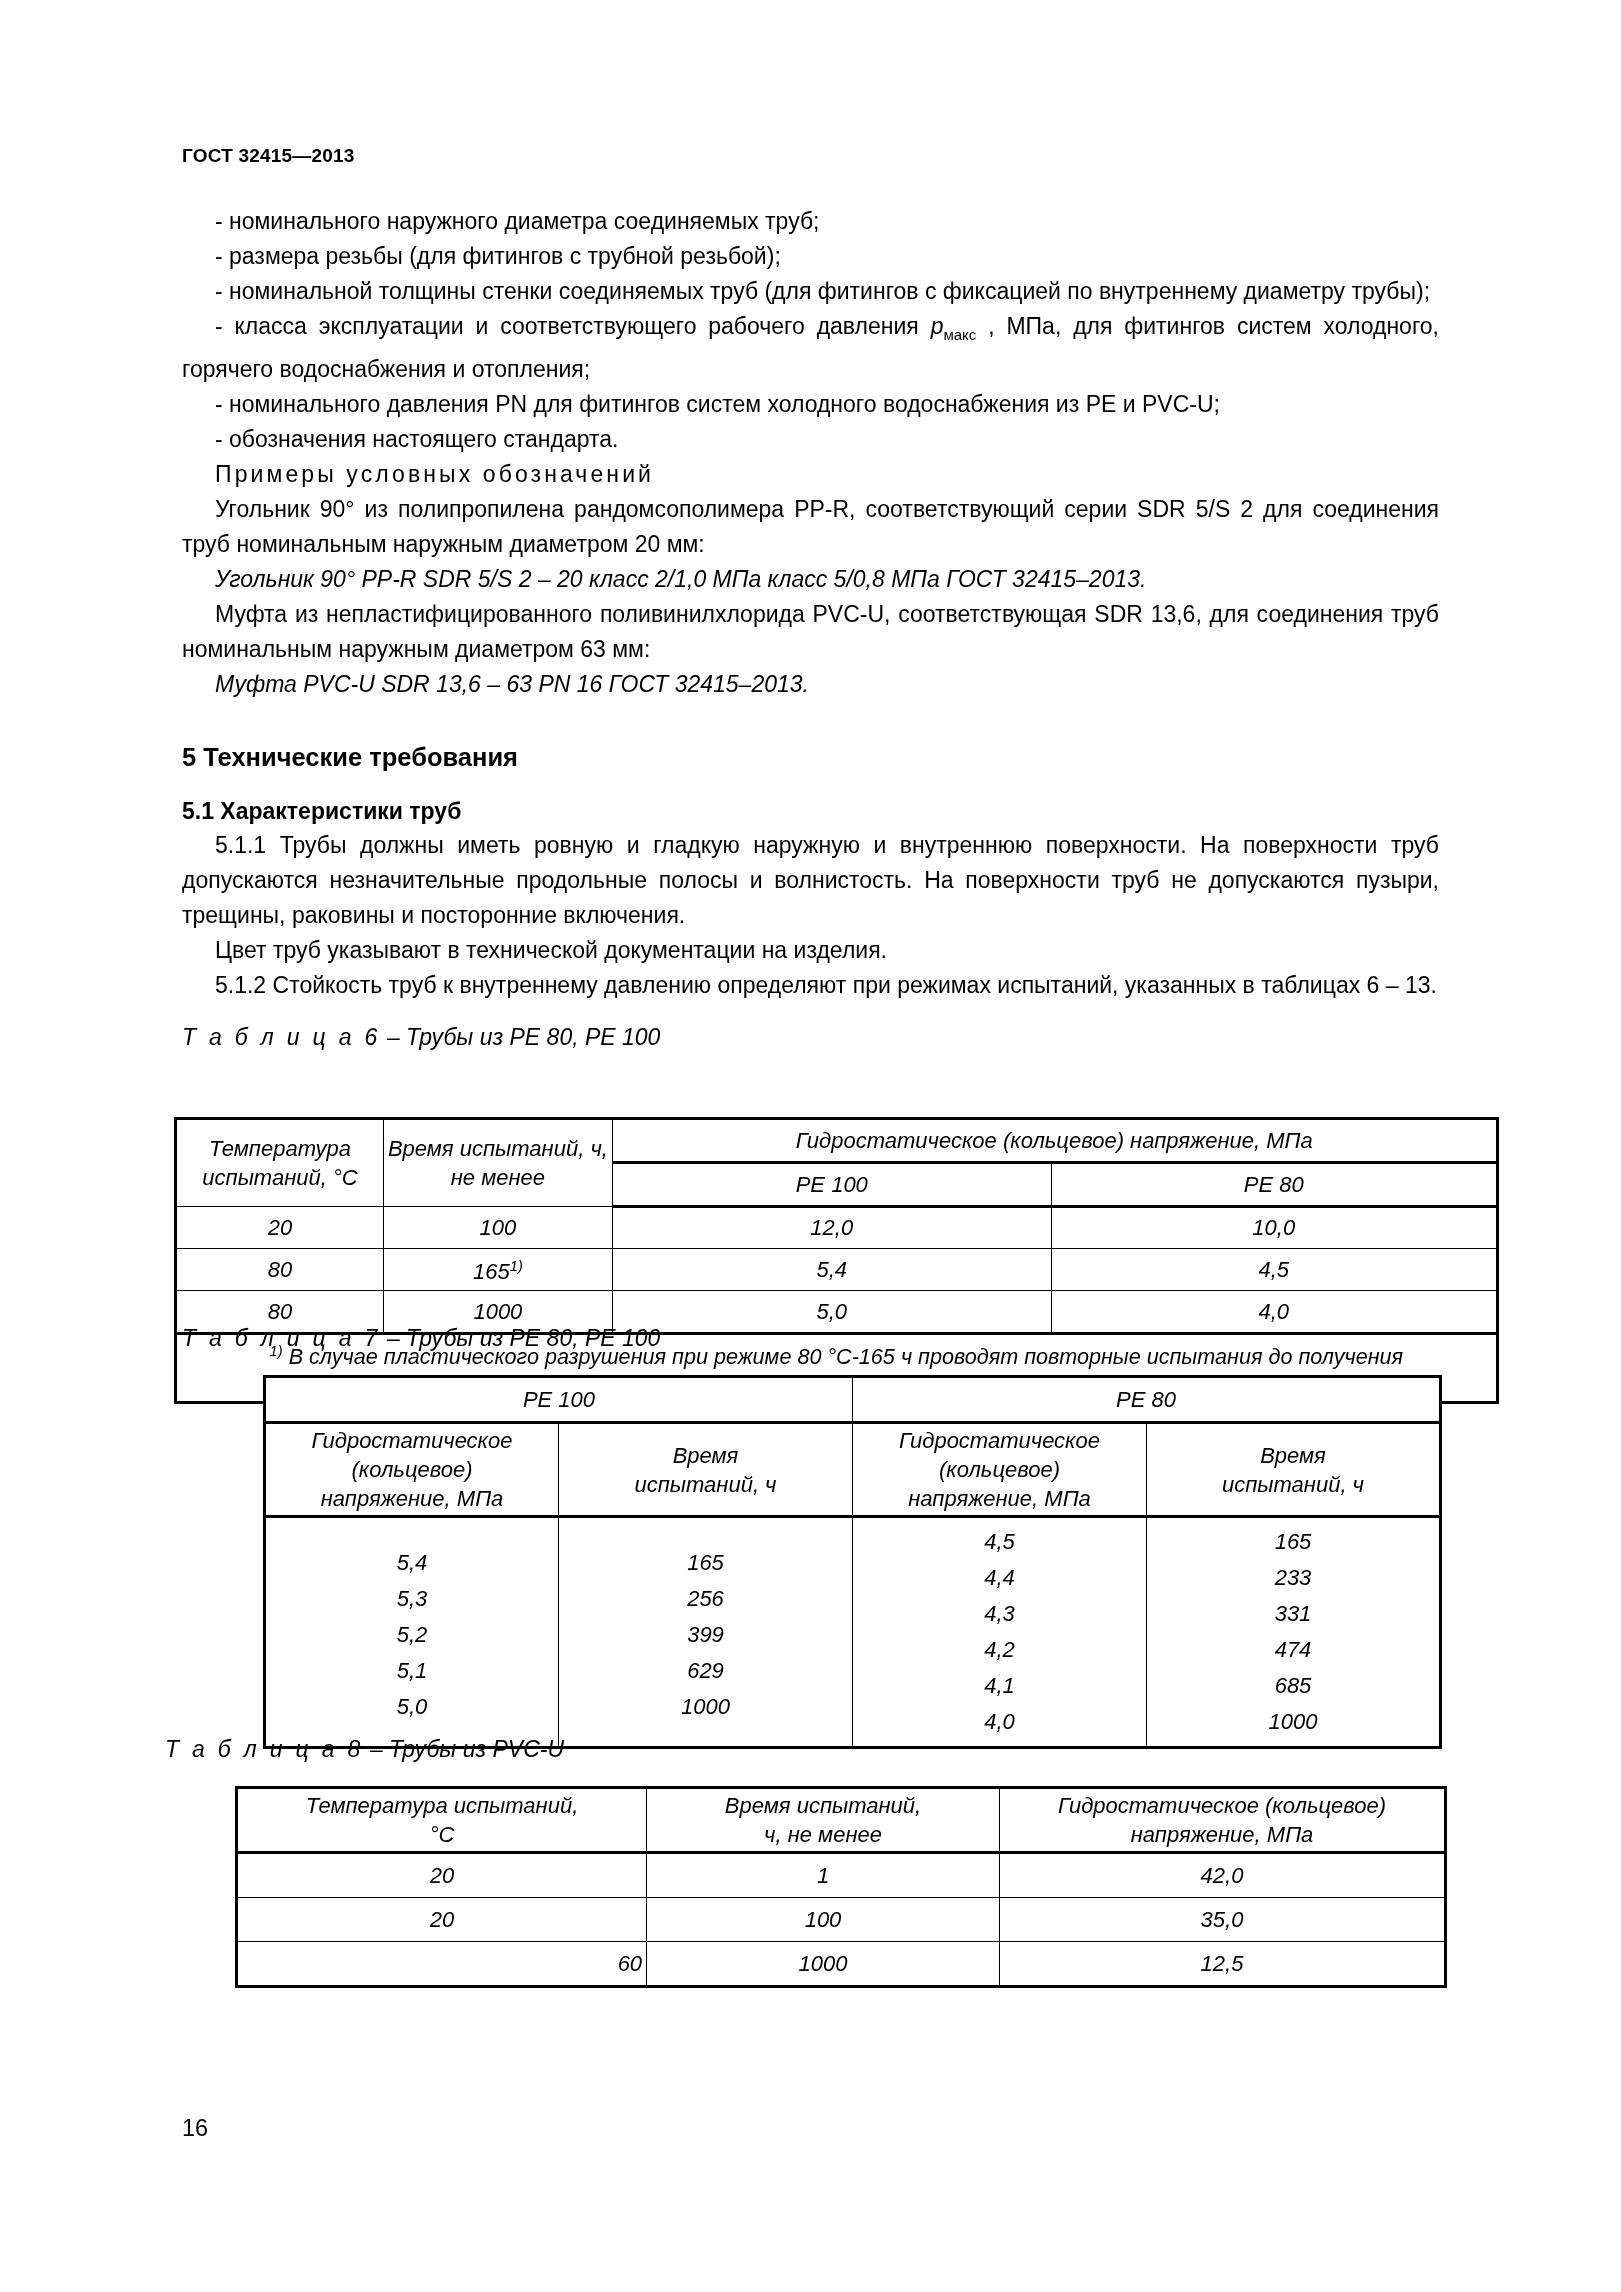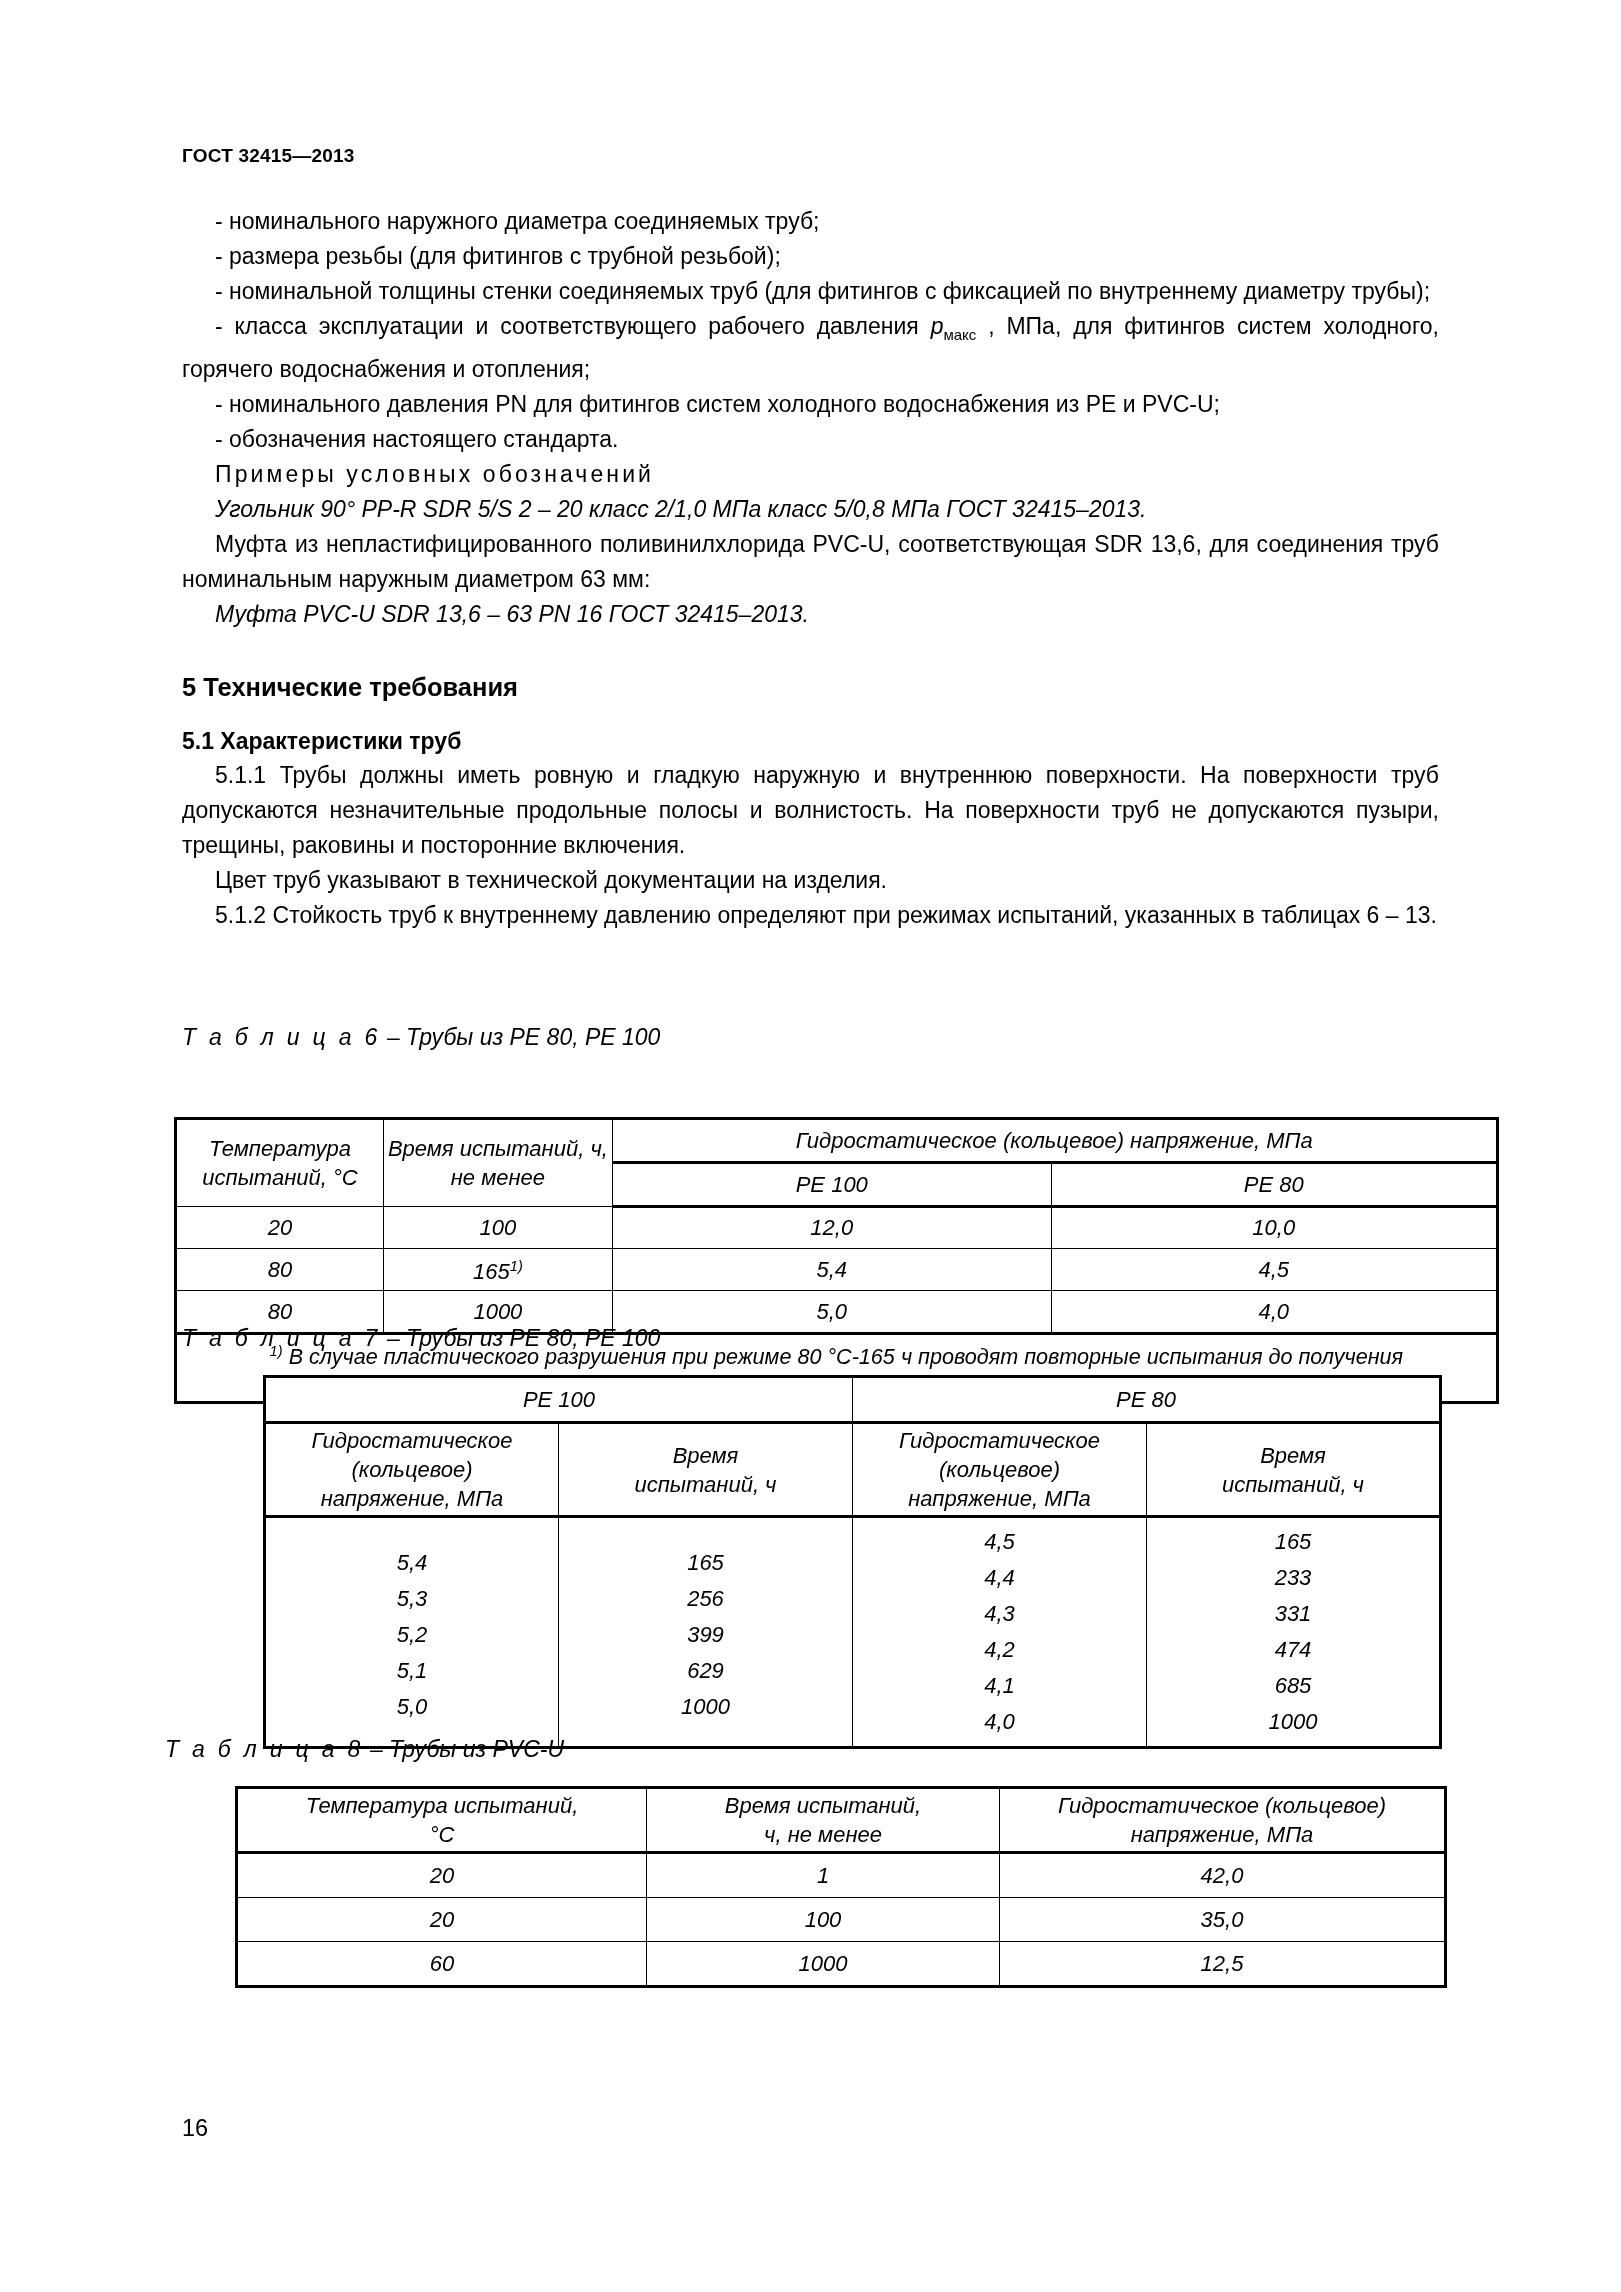--- a/index.html
+++ b/index.html
@@ -161,20 +161,21 @@
     <p class="tx ind">- размера резьбы (для фитингов с трубной резьбой);</p>
     <p class="tx ind just-full">- номинальной толщины стенки соединяемых труб (для фитингов с фиксацией по внутреннему диаметру трубы);</p>
 
     <p class="tx ind just-full"><span>- класса эксплуатации и соответствующего рабочего давления </span><span class="ital">p</span><span class="sub">макс</span><span> , МПа, для фитингов систем холодного, горячего водоснабжения и отопления;</span></p>
 
     <p class="tx ind">- номинального давления PN для фитингов систем холодного водоснабжения из PE и PVC-U;</p>
     <p class="tx ind">- обозначения настоящего стандарта.</p>
 
     <p class="tx ind spaced">Примеры условных обозначений</p>
 
+    <p class="tx ind just-full">Угольник 90° из полипропилена рандомсополимера PP-R, соответствующий серии SDR 5/S 2 для соединения труб номинальным наружным диаметром 20 мм:</p>
     <p class="ital-line">Угольник 90° PP-R SDR 5/S 2 – 20 класс 2/1,0 МПа класс 5/0,8 МПа ГОСТ 32415–2013.</p>
 
     <p class="tx ind just-full">Муфта из непластифицированного поливинилхлорида PVC-U, соответствующая SDR 13,6, для соединения труб номинальным наружным диаметром 63 мм:</p>
     <p class="ital-line">Муфта PVC-U SDR 13,6 – 63 PN 16 ГОСТ 32415–2013.</p>
 
     <div class="gap-sec"></div>
     <h2 class="sec">5 Технические требования</h2>
 
     <div class="gap-sub"></div>
     <h3 class="subsec">5.1 Характеристики труб</h3>
@@ -342,21 +343,21 @@
           <td class="outer-l" style="height:39px;">20</td>
           <td>1</td>
           <td class="outer-r">42,0</td>
         </tr>
         <tr>
           <td class="outer-l" style="height:39px;">20</td>
           <td>100</td>
           <td class="outer-r">35,0</td>
         </tr>
         <tr>
-          <td class="outer-l thick-bottom" style="height:39px;">60</td>
+          <td class="outer-l thick-bottom" style="height:39px;text-align:right;">60</td>
           <td class="thick-bottom">1000</td>
           <td class="outer-r thick-bottom">12,5</td>
         </tr>
       </tbody>
     </table>
   </div>
 
   <div class="page-num">16</div>
 
 </div>

